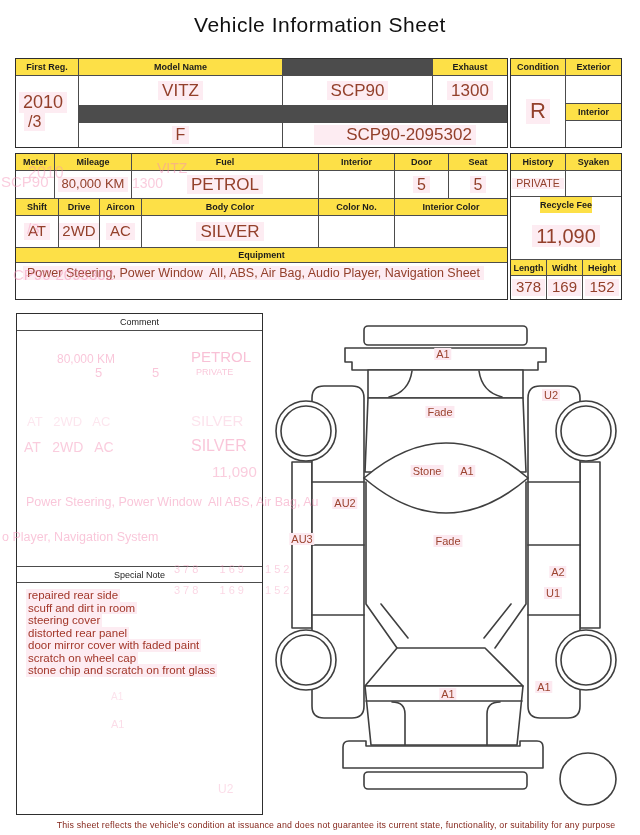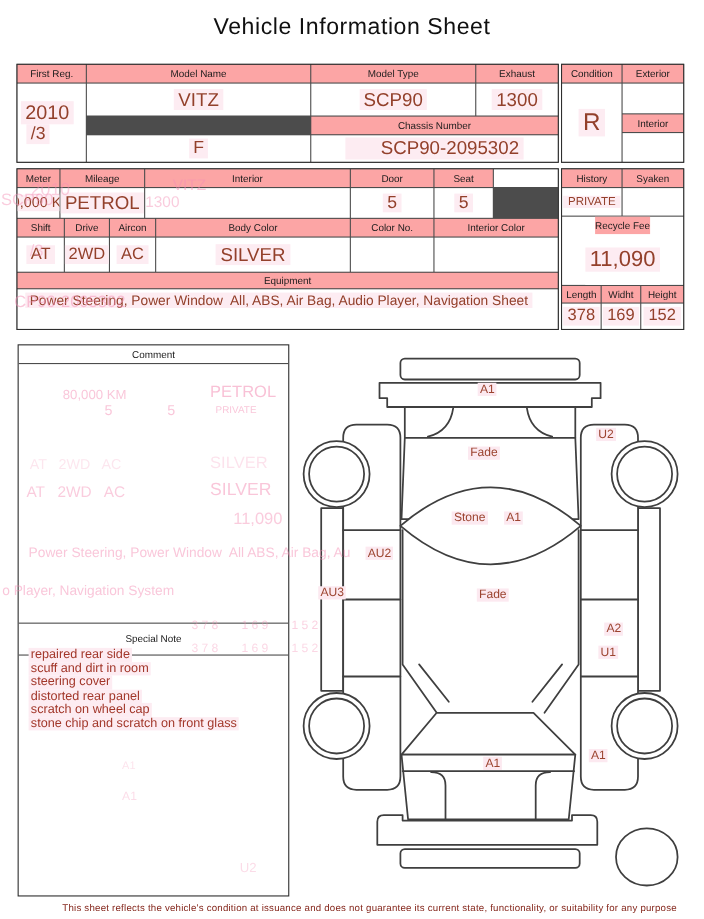--- a/index.html
+++ b/index.html
@@ -7,31 +7,31 @@
   body { font-family:"Liberation Sans", sans-serif; }
   #sheet { position:relative; width:640px; height:835px; background:#fff; overflow:hidden; }
 
   .title { position:absolute; left:0; top:13px; width:640px; text-align:center;
            font-size:21px; font-weight:500; color:#101010; letter-spacing:0.5px; }
 
   
   .tbl { position:absolute; background:#4c4c4c; border:1.5px solid #2e2e2e; display:grid; gap:1px; }
   .flexcol { position:absolute; background:#4c4c4c; border:1.5px solid #2e2e2e; display:flex; flex-direction:column; gap:1px; }
   .sub { display:grid; gap:1px; background:#4c4c4c; }
-  .hc { background:#fca5a5; display:flex; align-items:center; justify-content:center;
-        font-size:9px; color:#1c1c1c; white-space:nowrap; overflow:hidden; }
+  .hc { background:#fde047; display:flex; align-items:center; justify-content:center;
+        font-size:9px; color:#1c1c1c; white-space:nowrap; overflow:hidden;font-weight:bold; }
   .vc { background:#fff; display:flex; align-items:center; justify-content:center; overflow:hidden; }
   .hl { color:#93402b; background:#fdecf2; padding:0 4px; line-height:1.12; white-space:pre; }
 
   
   .bigbox { position:absolute; left:16px; top:313px; width:247px; height:502px;
             border:1.5px solid #2e2e2e; background:#fff; }
   .bandtop { border-bottom:1px solid #4c4c4c; height:17px; display:flex; align-items:center;
              justify-content:center; font-size:9px; color:#1c1c1c; }
-  .noteband { position:absolute; left:0; top:252px; width:100%; height:30px;
+  .noteband { position:absolute; left:0; top:252px; width:100%; height:17px;
               border-top:1px solid #4c4c4c; border-bottom:1px solid #4c4c4c;
               display:flex; align-items:center; justify-content:center; font-size:9px; color:#1c1c1c; }
   .notelist { position:absolute; left:9px; top:275px; font-size:11.5px; line-height:12.5px; color:#a2372a; }
   .notelist div { background:#fdecf2; display:table; padding:0 2px; }
 
   .ghost { position:absolute; color:#f48fb5; white-space:pre; pointer-events:none; z-index:6; line-height:1; }
 
   .diag-label { position:absolute; transform:translate(-50%,-50%); font-size:11px; color:#9c4430;
                 background:#fce9f0; padding:0 2px; line-height:1.1; z-index:5; white-space:nowrap; }
 
@@ -41,36 +41,34 @@
 </head>
 <body>
 
 <div id="sheet">
 
   <div class="title">Vehicle Information Sheet</div>
 
   <div class="tbl" style="left:15px; top:58px; width:493px; height:90px; grid-template-columns:62px 203px 149px 1fr; grid-template-rows:16px 29px 16px 1fr;">
     <div class="hc" style="grid-area:1/1/2/2;">First Reg.</div>
     <div class="hc" style="grid-area:1/2/2/3;">Model Name</div>
-    <div class="hc" style="grid-area:1/3/2/4;">Model Type</div>
     <div class="hc" style="grid-area:1/4/2/5;">Exhaust</div>
     <div class="vc" style="grid-area:2/1/5/2; flex-direction:column; align-items:flex-start; justify-content:center; padding-left:3px;">
       <span class="hl" style="font-size:18px;">2010</span>
       <span class="hl" style="font-size:16px; margin-left:5px;">/3</span>
     </div>
     <div class="vc" style="grid-area:2/2/3/3;">
         <span class="hl" style="font-size:17px;">VITZ</span>
       </div>
     <div class="vc" style="grid-area:2/3/3/4;">
         <span class="hl" style="font-size:17px;">SCP90</span>
       </div>
     <div class="vc" style="grid-area:2/4/3/5;">
         <span class="hl" style="font-size:17px;">1300</span>
       </div>
-    <div class="hc" style="grid-area:3/3/4/5;">Chassis Number</div>
     <div class="vc" style="grid-area:4/2/5/3;">
         <span class="hl" style="font-size:16px;">F</span>
       </div>
     <div class="vc" style="grid-area:4/3/5/5;">
         <span class="hl" style="font-size:17px;padding-left:32px;">SCP90-2095302</span>
       </div>
   </div>
 
   <div class="tbl" style="left:510px; top:58px; width:112px; height:90px; grid-template-columns:54px 1fr; grid-template-rows:16px 27px 16px 1fr;">
     <div class="hc" style="grid-area:1/1/2/2;">Condition</div>
@@ -80,20 +78,21 @@
       </div>
     <div class="vc" style="grid-area:2/2/3/3;"></div>
     <div class="hc" style="grid-area:3/2/4/3;">Interior</div>
     <div class="vc" style="grid-area:4/2/5/3;"></div>
   </div>
 
   <div class="flexcol" style="left:15px; top:153px; width:493px; height:147px;">
     <div class="sub" style="height:44px; grid-template-columns:38px 76px 186px 75px 53px 1fr; grid-template-rows:16px 1fr;">
       <div class="hc">Meter</div>
       <div class="hc">Mileage</div>
+      <div class="hc">Fuel</div>
       <div class="hc">Interior</div>
       <div class="hc">Door</div>
       <div class="hc">Seat</div>
       <div class="vc"></div>
       <div class="vc">
           <span class="hl" style="font-size:13px;">80,000 KM</span>
         </div>
       <div class="vc">
           <span class="hl" style="font-size:17px;">PETROL</span>
         </div>
@@ -165,20 +164,21 @@
   </div>
 
   <div class="bigbox">
     <div class="bandtop">Comment</div>
     <div class="noteband">Special Note</div>
     <div class="notelist">
       <div>repaired rear side</div>
       <div>scuff and dirt in room</div>
       <div>steering cover</div>
       <div>distorted rear panel</div>
+      <div>door mirror cover with faded paint</div>
       <div>scratch on wheel cap</div>
       <div>stone chip and scratch on front glass</div>
     </div>
   </div>
 
   <svg style="position:absolute; left:270px; top:315px; z-index:4;" width="366" height="500" viewBox="270 315 366 500" xmlns="http://www.w3.org/2000/svg">
     <g stroke="#3f3f3f" stroke-width="1.6" fill="#ffffff" stroke-linejoin="round" stroke-linecap="round">
 
       <rect x="292" y="462" width="20" height="166"></rect>
       <rect x="580" y="462" width="20" height="166"></rect>

